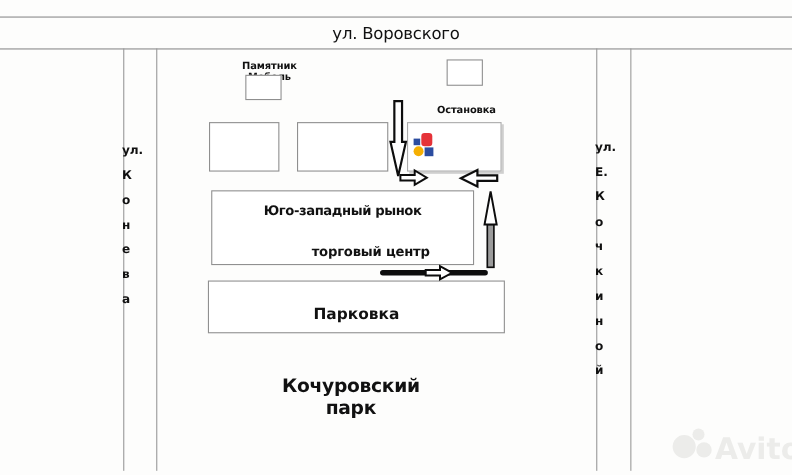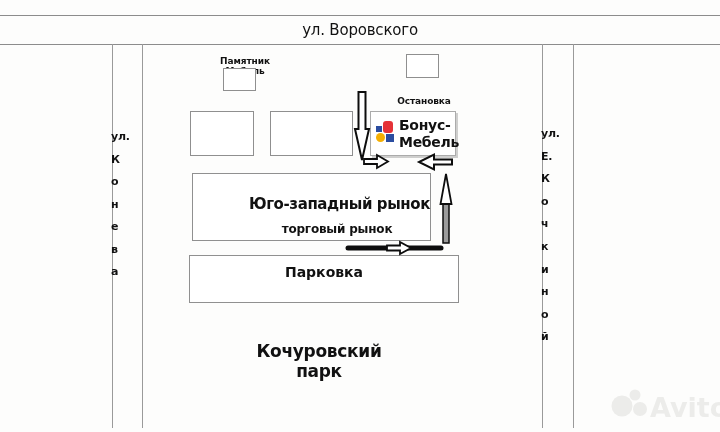--- a/index.html
+++ b/index.html
@@ -44,32 +44,32 @@
   .logo .sq-d{left:10px;top:13px;width:8px;height:8px;}
   .store-name{
     margin-left:3px;font-weight:bold;font-size:14px;line-height:17px;
     letter-spacing:-0.3px;white-space:pre-line;
   }
   .market{
     position:absolute;left:192px;top:173px;width:239px;height:68px;
     background:#fff;border:1px solid #909090;box-sizing:border-box;
   }
   .market-title{
-    margin-top:21px;text-align:right;font-weight:bold;font-size:15px;
+    margin-top:10px;text-align:center;font-weight:bold;font-size:12px;
     letter-spacing:-0.4px;
   }
   .market-subtitle{
     position:absolute;left:55px;right:4px;bottom:4px;text-align:center;
     font-weight:bold;font-size:12px;letter-spacing:-0.2px;
   }
   .parking{
     position:absolute;left:189px;top:255px;width:270px;height:48px;
     background:#fff;border:1px solid #909090;box-sizing:border-box;
   }
-  .parking-label{margin-top:8px;text-align:center;font-weight:bold;font-size:14px;}
+  .parking-label{margin-top:22px;text-align:center;font-weight:bold;font-size:14px;}
   .park-label{
     position:absolute;left:234px;top:341px;width:170px;text-align:center;
     font-weight:bold;font-size:17px;letter-spacing:-0.3px;
   }
   svg.overlay{position:absolute;left:0;top:0;pointer-events:none;}
   .wm-text{font-weight:bold;font-size:27px;font-family:"DejaVu Sans","Liberation Sans",sans-serif;}
 </style>
 </head>
 <body>
 
@@ -109,27 +109,25 @@
 <div class="rect" style="left:190px;top:111px;width:64px;height:45px"></div>
 <div class="rect" style="left:270px;top:111px;width:83px;height:45px"></div>
 
 <div class="store-box">
   <div class="logo">
     <div class="sq-a" style="background-color: rgb(43, 77, 160);"></div>
     <div class="sq-b" style="background-color: rgb(229, 50, 56);"></div>
     <div class="sq-c" style="background-color: rgb(245, 175, 2);"></div>
     <div class="sq-d" style="background-color: rgb(43, 77, 160);"></div>
   </div>
-  <div class="store-name">Бонус-
-Мебель</div>
 </div>
 
 <div class="market">
   <div class="market-title">Юго-западный рынок</div>
-  <div class="market-subtitle">торговый рынок</div>
+  <div class="market-subtitle">торговый центр</div>
 </div>
 
 <div class="parking">
   <div class="parking-label">Парковка</div>
 </div>
 
 <div class="park-label">Кочуровский парк</div>
 
 <svg class="overlay" width="720" height="432" viewBox="0 0 720 432">
 

